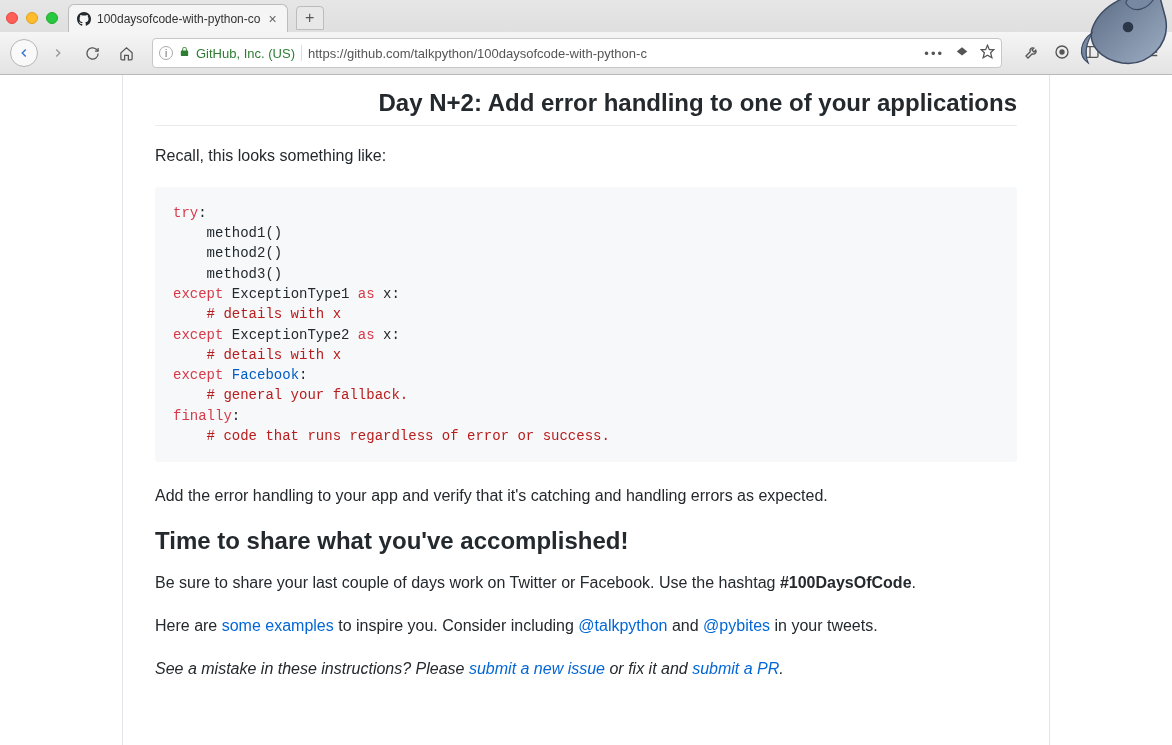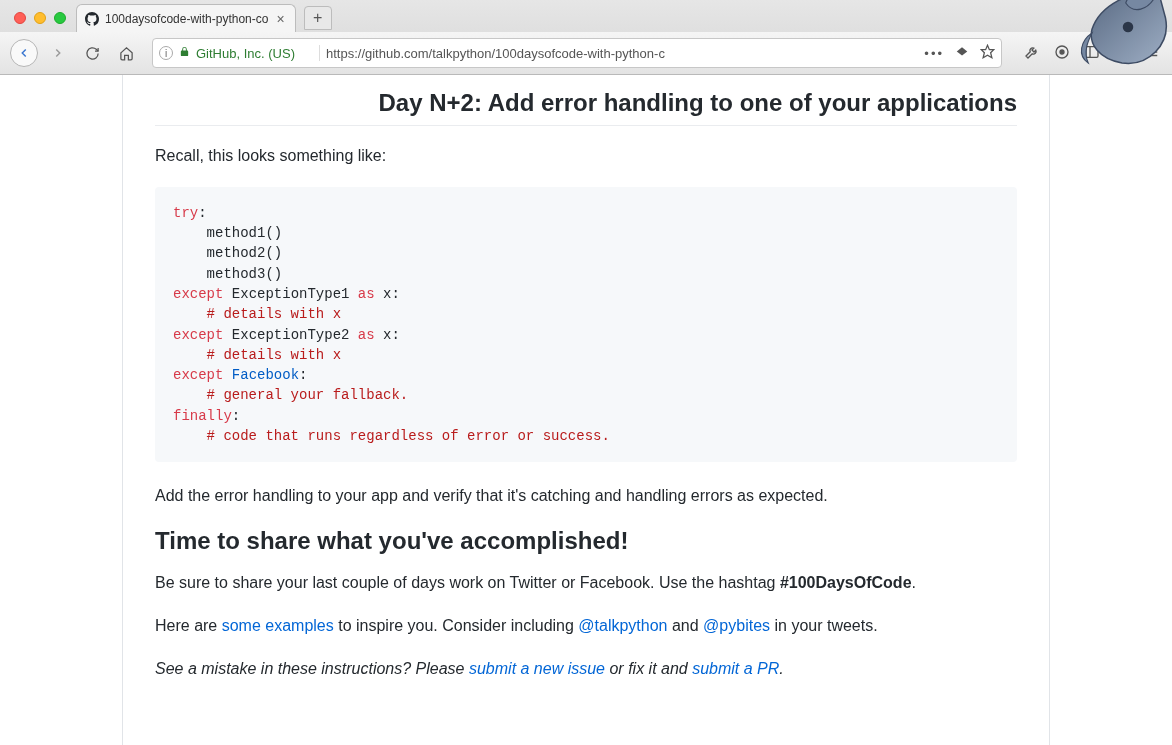--- a/index.html
+++ b/index.html
@@ -15,21 +15,20 @@
   
   .browser-chrome {
     width: 100%;
     background: linear-gradient(#e6e6e6, #d6d6d6);
     border-bottom: 1px solid #b9b9b9;
   }
   .tab-strip {
     height: 32px;
     display: flex;
     align-items: flex-end;
-    padding-left: 8px;
     position: relative;
   }
   .traffic-lights {
     display: flex;
     gap: 8px;
     align-items: center;
     padding: 0 10px 8px 6px;
   }
   .tl { width: 12px; height: 12px; border-radius: 50%; }
   .tl-red { background: #ff5f57; border: 1px solid #e24640; }
@@ -85,21 +84,21 @@
     background:#fff; border:1px solid #c7c7c7; border-radius:4px;
     display:flex; align-items:center;
     padding: 0 6px;
     gap:6px;
     font-size:13px;
     color:#777;
     margin: 0 6px;
   }
   .identity {
     display:flex; align-items:center; gap:6px;
-    padding-right:24px; border-right:1px solid #ddd;
+    padding-right:6px; border-right:1px solid #ddd;
     color:#777;
   }
   .lock { color:#2e7d32; font-size:13px; }
   .org { color:#2e7d32; }
   .url-text { color:#555; white-space:nowrap; overflow:hidden; }
   .url-actions { margin-left:auto; display:flex; gap:10px; align-items:center; color:#555; }
 
   .right-icons { display:flex; gap:10px; align-items:center; color:#555; padding-left:8px; }
   .right-icons .ico { width:20px; text-align:center; font-size:15px; }
 

